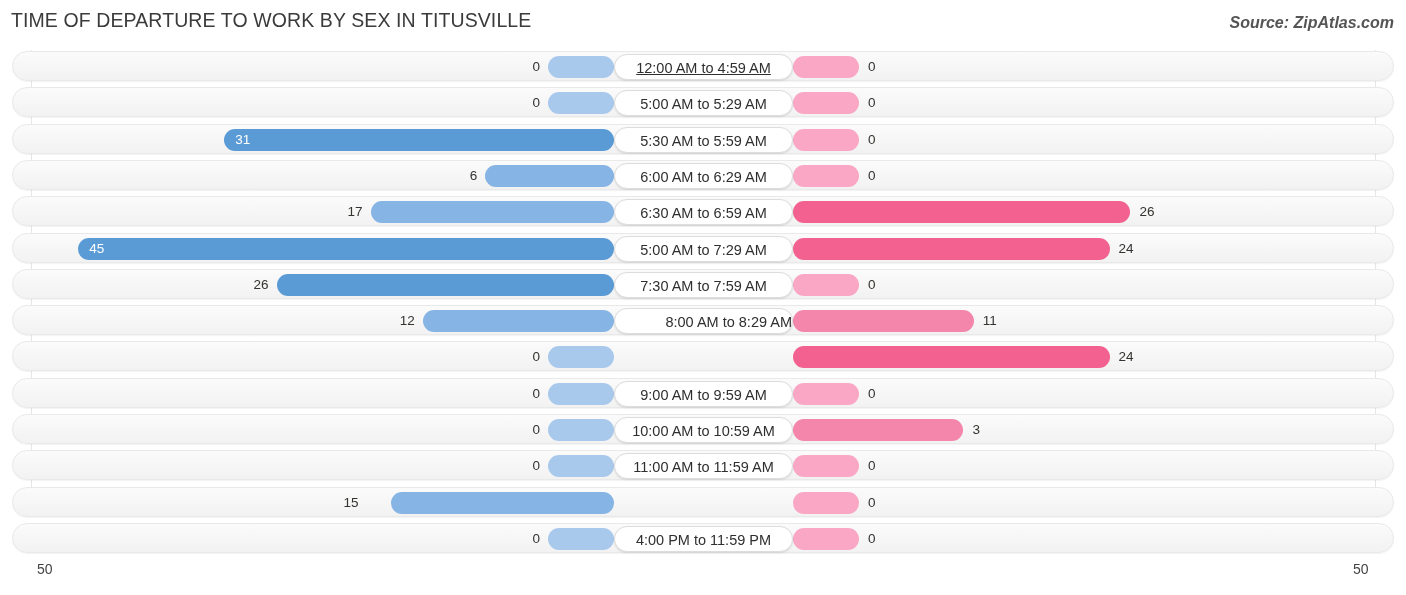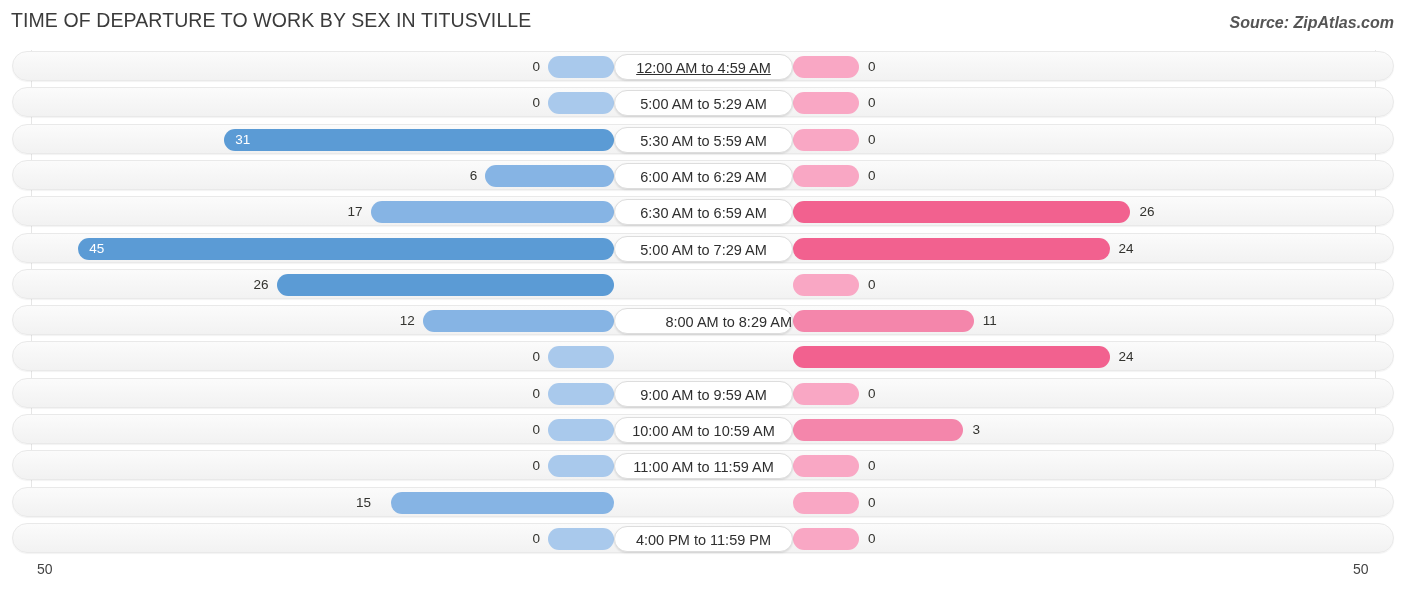--- a/index.html
+++ b/index.html
@@ -180,20 +180,21 @@
         <div class="bar-value val-male inside" style="left: 76.2px; width: 40px; text-align: left;">45</div>
         <div class="bar bar-female" style="left: 780px; width: 316.56px; background: rgb(242, 97, 143);"></div>
         <div class="bar-value val-female" style="left: 1105.56px; width: 40px;">24</div>
         <div class="cat-capsule" style="left: 601px; width: 179px;">5:00 AM to 7:29 AM</div>
       </div>
       <div class="row" style="top: 218.8px;">
         <div class="bar bar-male" style="left: 263.56px; width: 337.44px; background: rgb(91, 155, 213);"></div>
         <div class="bar-value val-male" style="left: 215.56px; width: 40px; text-align: right;">26</div>
         <div class="bar bar-female" style="left: 780px; width: 66px; background: rgb(249, 167, 196);"></div>
         <div class="bar-value val-female" style="left: 855px; width: 40px;">0</div>
+        <div class="cat-capsule" style="left: 601px; width: 179px;">7:30 AM to 7:59 AM</div>
       </div>
       <div class="row" style="top: 255.1px;">
         <div class="bar bar-male" style="left: 409.72px; width: 191.28px; background: rgb(134, 180, 228);"></div>
         <div class="bar-value val-male" style="left: 361.72px; width: 40px; text-align: right;">12</div>
         <div class="bar bar-female" style="left: 780px; width: 180.84px; background: rgb(244, 134, 171);"></div>
         <div class="bar-value val-female" style="left: 969.84px; width: 40px;">11</div>
         <div class="cat-capsule" style="left: 601px; width: 179px; text-align: right;">8:00 AM to 8:29 AM</div>
       </div>
       <div class="row" style="top: 291.4px;">
         <div class="bar bar-male" style="left: 535px; width: 66px; background: rgb(169, 201, 236);"></div>
@@ -217,21 +218,21 @@
       </div>
       <div class="row" style="top: 400.3px;">
         <div class="bar bar-male" style="left: 535px; width: 66px; background: rgb(169, 201, 236);"></div>
         <div class="bar-value val-male" style="left: 487px; width: 40px; text-align: right;">0</div>
         <div class="bar bar-female" style="left: 780px; width: 66px; background: rgb(249, 167, 196);"></div>
         <div class="bar-value val-female" style="left: 855px; width: 40px;">0</div>
         <div class="cat-capsule" style="left: 601px; width: 179px;">11:00 AM to 11:59 AM</div>
       </div>
       <div class="row" style="top: 436.6px;">
         <div class="bar bar-male" style="left: 378.4px; width: 222.6px; background: rgb(134, 180, 228);"></div>
-        <div class="bar-value val-male" style="left: 330.4px; width: 40px; text-align: center;">15</div>
+        <div class="bar-value val-male" style="left: 330.4px; width: 40px; text-align: left;">15</div>
         <div class="bar bar-female" style="left: 780px; width: 66px; background: rgb(249, 167, 196);"></div>
         <div class="bar-value val-female" style="left: 855px; width: 40px;">0</div>
       </div>
       <div class="row" style="top: 472.9px;">
         <div class="bar bar-male" style="left: 535px; width: 66px; background: rgb(169, 201, 236);"></div>
         <div class="bar-value val-male" style="left: 487px; width: 40px; text-align: right;">0</div>
         <div class="bar bar-female" style="left: 780px; width: 66px; background: rgb(249, 167, 196);"></div>
         <div class="bar-value val-female" style="left: 855px; width: 40px;">0</div>
         <div class="cat-capsule" style="left: 601px; width: 179px;">4:00 PM to 11:59 PM</div>
       </div>

